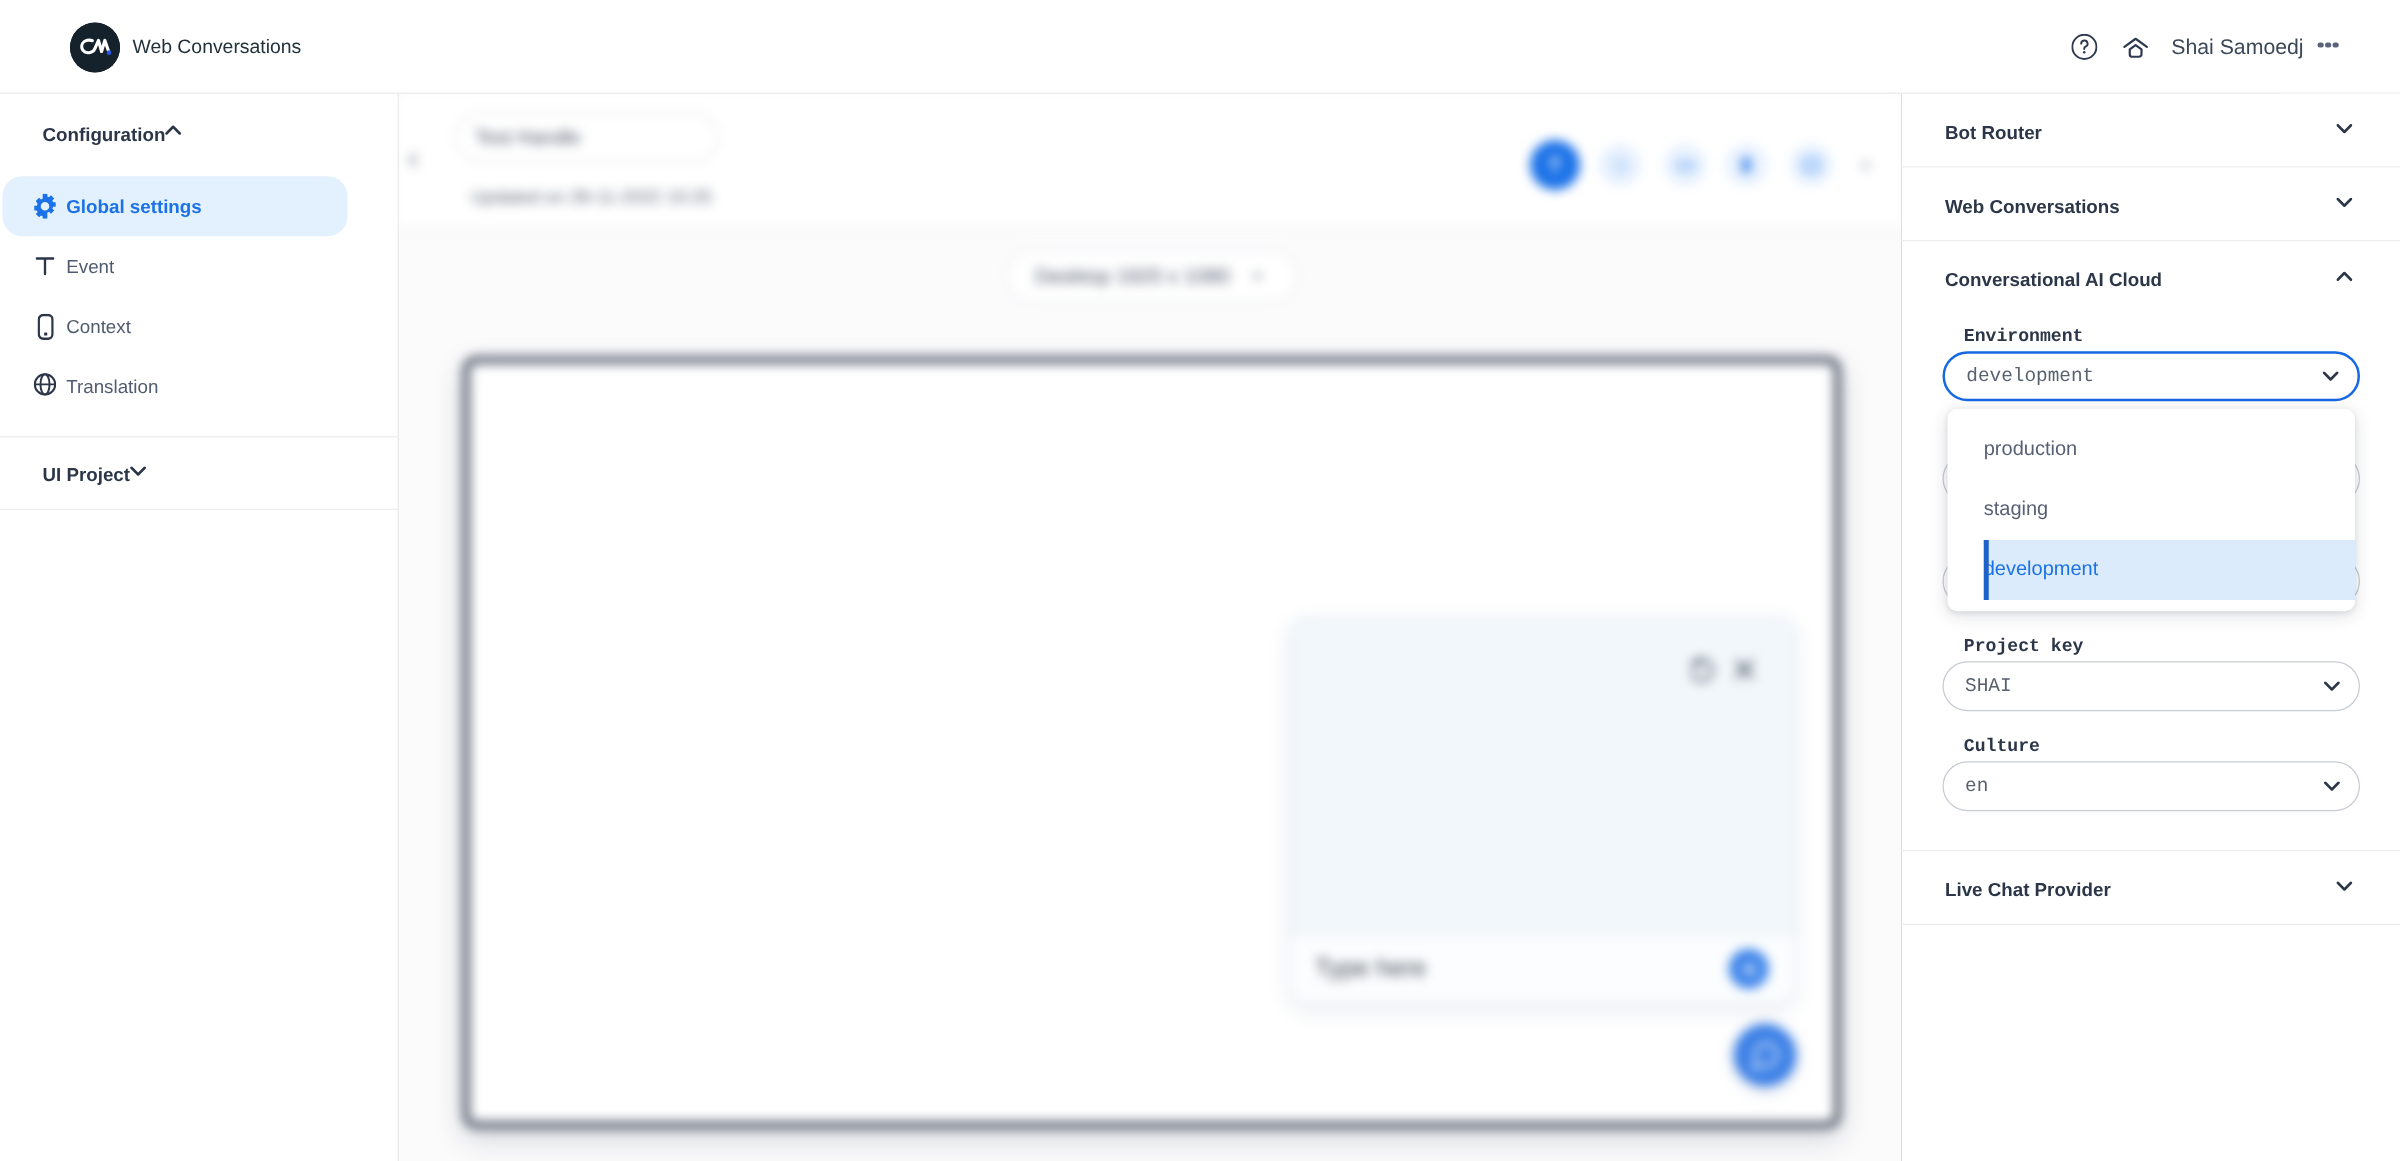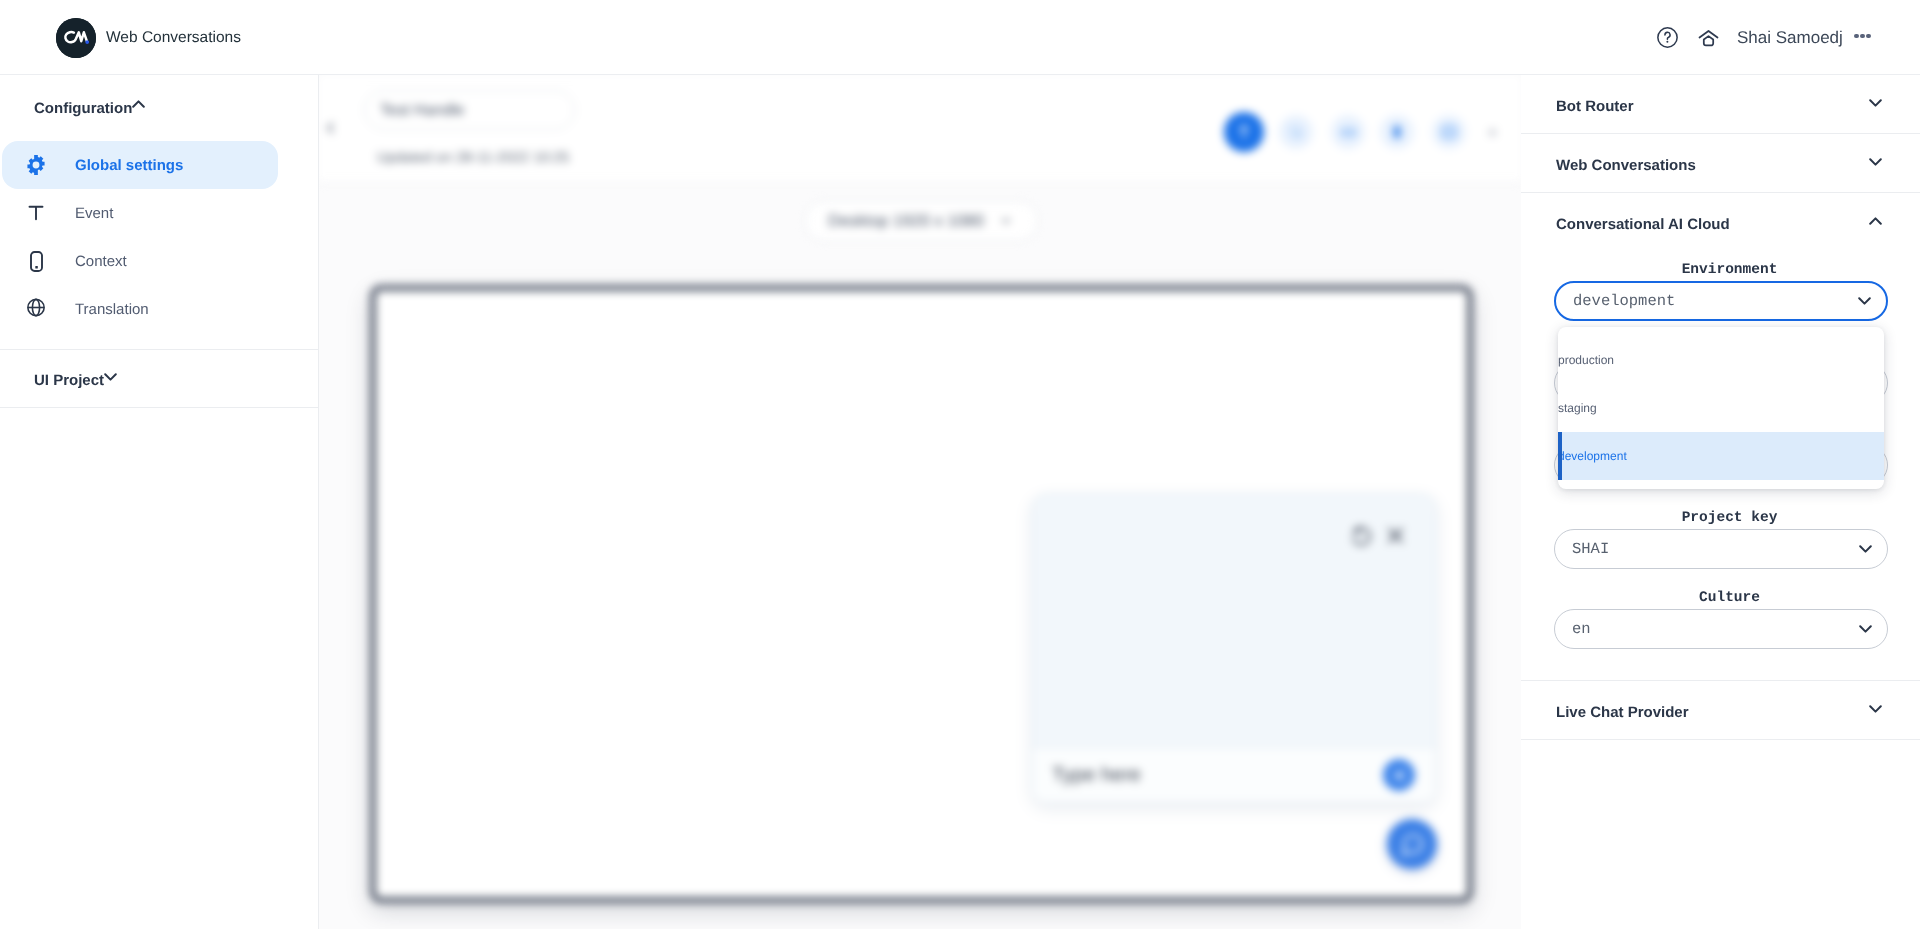--- a/index.html
+++ b/index.html
@@ -44,21 +44,21 @@
   }
   .sec-head .t { font-size:15px; font-weight:700; color:#2b3648; letter-spacing:0px; }
   .sidebar .nav { padding:0 0 16px 0; }
   .sec-head.ui { height:57px; }
   .sec-head.ui .t { margin-top:4px; }
   .navitem {
     height:48px; width:276px; margin-left:2px; display:flex; align-items:center; border-radius:16px;
     color:#515b70; font-size:15px; padding-left:25px;
   }
   .navitem .ic { width:18px; display:flex; align-items:center; justify-content:center; flex:none; color:#2b3648; }
-  .navitem .lb { margin-left:30px; white-space:nowrap; }
+  .navitem .lb { margin-left:8px; white-space:nowrap; }
   .navitem.active { background:#e3f0fd; color:#1b72e8; }
   .navitem.active .ic { color:#1b72e8; }
   .navitem.active .lb { font-weight:700; color:#1b72e8; }
   .divline { height:1px; background:#ebedf0; width:100%; }
 
   
   .center { position:absolute; left:319px; top:75px; width:1202px; height:854px; background:#fbfbfc; overflow:hidden; }
   .blurwrap { filter: blur(4.2px); }
 
   .c-toolbar { position:absolute; left:0; top:0; width:1202px; height:108px; background:#fff; border-bottom:1px solid #ededf0; }
@@ -93,41 +93,41 @@
     box-shadow: 0 5px 16px rgba(60,90,130,.12);
   }
   .w-icons { position:absolute; right:31px; top:29px; display:flex; gap:14px; align-items:center; color:#3f4754; }
   .w-input { position:absolute; left:0; right:0; bottom:0; height:55px; background:#fbfdfe; border-top:1px solid #e2ecf4; border-radius:0 0 13px 13px; display:flex; align-items:center; }
   .w-input .ph { margin-left:19px; font-size:20px; color:#3e4654; }
   .w-send { position:absolute; right:20px; top:50%; transform:translateY(-50%); width:32px; height:32px; border-radius:50%; background:#3d84ea; display:flex; align-items:center; justify-content:center; color:#fff; }
   .w-launcher { position:absolute; left:1011px; top:528px; width:50px; height:50px; border-radius:50%; background:#3a7fe6; display:flex; align-items:center; justify-content:center; color:#fff; box-shadow:0 3px 10px rgba(40,80,160,.25); }
 
   
   .rpanel { position:absolute; left:1521px; top:75px; width:399px; height:854px; background:#fff; }
-  .raccord { border-bottom:1px solid #ebedf0;text-align:center; }
+  .raccord { border-bottom:1px solid #ebedf0; }
   .racc-head { height:58px; display:flex; align-items:center; justify-content:space-between; padding:0 38px 0 35px; }
   .racc-head .t { font-size:15px; font-weight:700; color:#2b3648; letter-spacing:0; position:relative; top:2px; }
   .racc-body { position:relative; height:429px; }
   .fld { position:absolute; left:33px; width:334px;font-family:Liberation Mono, monospace; }
   .fld .lab { position:relative; top:-3px; }
   .fld .lab { font-size:14.5px; font-weight:700; color:#2b3648; line-height:1; height:15px; padding-left:17px; }
   .sel {
     position:relative; height:40px; border:1.3px solid #c7ccd4; border-radius:20px;
     display:flex; align-items:center; background:#fff;
   }
   .sel .val { margin-left:17px; font-size:15.5px; color:#58616f; }
   .sel .chev { position:absolute; right:15px; top:50%; transform:translateY(-50%); color:#2b3648; display:flex; }
   .sel.open { border:2px solid #1668e3; }
 
   .dropdown {
     position:absolute; left:1558px; top:327px; width:326px; height:162px;
     background:#fff; border-radius:8px; box-shadow:0 3px 14px rgba(30,40,60,.16), 0 1px 4px rgba(30,40,60,.09);
     overflow:hidden; z-index:20; padding-top:9px;
   }
-  .dd-opt { height:48px; display:flex; align-items:center; font-size:12px; color:#586174; position:relative; }
+  .dd-opt { height:48px; display:flex; align-items:center; font-size:16px; color:#586174; position:relative;margin-left:29px; }
   .dd-opt.sel-opt { background:#dcebfb; color:#1b72e8; }
   .dd-opt.sel-opt::before { content:''; position:absolute; left:0; top:0; bottom:0; width:4px; background:#1d62c6; }
 </style>
 </head>
 <body>
 
 <div class="app">
 
   <div class="topbar">
     <div class="brand">

